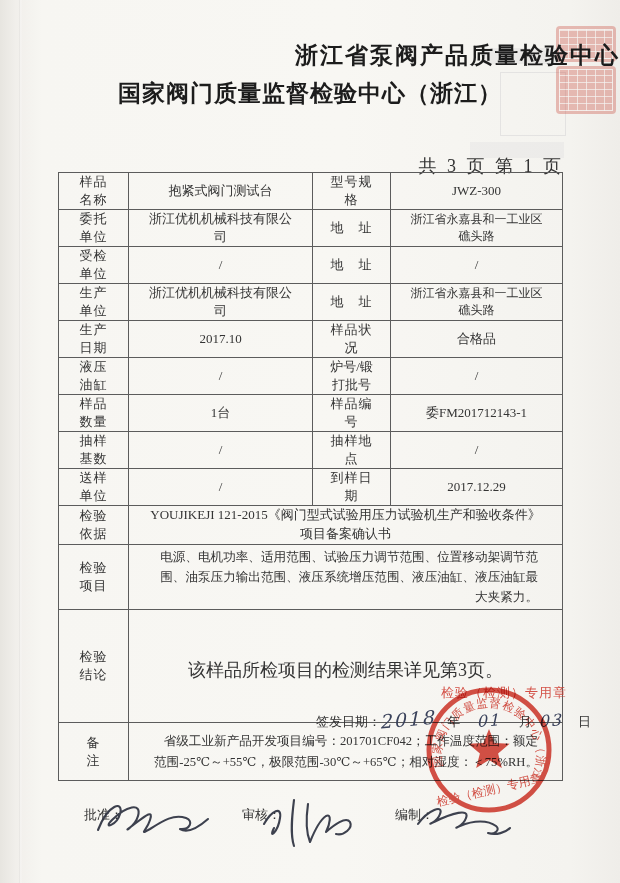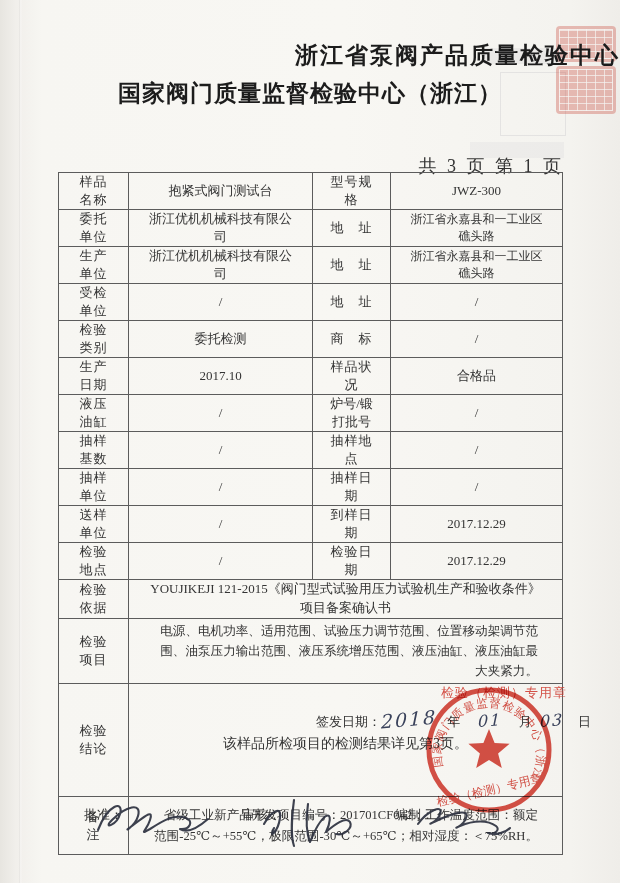--- a/index.html
+++ b/index.html
@@ -24,21 +24,21 @@
   tr.r td{height:30.2px;}
   td.lbl{letter-spacing:1px;}
   td.tight{font-size:11px;letter-spacing:0;padding:0 1px;}
   tr.rb td{height:37px;}
   tr.ri td{height:47px;}
   tr.rc td{height:112px;margin-left:8px;}
   tr.rn td{height:57px;}
   .basis{line-height:1.45;font-size:12.5px;font-family:Liberation Serif, serif;}
   .para{text-align:right;line-height:1.6;font-size:12.6px;padding:2px 7px;}
   td.concl{position:relative;vertical-align:top;text-align:left;}
-  .conclText{padding:8px 8px 0 8px;font-size:14px;}
+  .conclText{padding:8px 8px 0 8px;font-size:18px;}
   .stampCaption{position:absolute;left:441px;top:684px;font-size:13px;color:#cf3b30;
     letter-spacing:1px;opacity:.88;white-space:nowrap;}
   .dateline{position:absolute;left:316px;top:713px;font-size:13px;color:#333;white-space:nowrap;}
   .dateline .gap1{display:inline-block;width:10px;}
   .hw{font-family:"DejaVu Serif",serif;font-style:italic;color:#39415a;font-size:19px;
     display:inline-block;transform:rotate(-5deg) skewX(-6deg);letter-spacing:2px;line-height:0;}
   .stampSvg{position:absolute;left:421px;top:682px;opacity:.88;mix-blend-mode:multiply;}
   .footerRow{position:absolute;top:806px;left:0;width:100%;font-size:13px;color:#333;}
   .sigLabel{position:absolute;white-space:nowrap;margin-left:24px;}
   .sig{position:absolute;}
@@ -85,71 +85,59 @@
       <td class="lbl">型号规格</td>
       <td>JWZ-300</td>
     </tr>
     <tr class="r">
       <td class="lbl">委托单位</td>
       <td>浙江优机机械科技有限公司</td>
       <td class="lbl">地　址</td>
       <td style="font-size:12px">浙江省永嘉县和一工业区礁头路</td>
     </tr>
     <tr class="r">
-      <td class="lbl">生产单位</td>
-      <td>浙江优机机械科技有限公司</td>
-      <td class="lbl">地　址</td>
-      <td style="font-size:12px">浙江省永嘉县和一工业区礁头路</td>
-    </tr>
-    <tr class="r">
       <td class="lbl">受检单位</td>
       <td>/</td>
       <td class="lbl">地　址</td>
       <td>/</td>
     </tr>
     <tr class="r">
-      <td class="lbl">检验类别</td>
-      <td>委托检测</td>
-      <td class="lbl">商　标</td>
-      <td>/</td>
+      <td class="lbl">生产单位</td>
+      <td>浙江优机机械科技有限公司</td>
+      <td class="lbl">地　址</td>
+      <td style="font-size:12px">浙江省永嘉县和一工业区礁头路</td>
     </tr>
     <tr class="r">
       <td class="lbl">生产日期</td>
       <td>2017.10</td>
       <td class="lbl">样品状况</td>
       <td>合格品</td>
     </tr>
     <tr class="r">
       <td class="lbl">液压油缸</td>
       <td>/</td>
       <td class="tight">炉号/锻打批号</td>
       <td>/</td>
     </tr>
     <tr class="r">
+      <td class="lbl">样品数量</td>
+      <td>1台</td>
+      <td class="lbl">样品编号</td>
+      <td>委FM201712143-1</td>
+    </tr>
+    <tr class="r">
       <td class="lbl">抽样基数</td>
       <td>/</td>
       <td class="lbl">抽样地点</td>
       <td>/</td>
     </tr>
     <tr class="r">
-      <td class="lbl">抽样单位</td>
-      <td>/</td>
-      <td class="lbl">抽样日期</td>
-      <td>/</td>
-    </tr>
-    <tr class="r">
       <td class="lbl">送样单位</td>
       <td>/</td>
       <td class="lbl">到样日期</td>
-      <td>2017.12.29</td>
-    </tr>
-    <tr class="r">
-      <td class="lbl">检验地点</td>
-      <td>/</td>
-      <td class="lbl">检验日期</td>
       <td>2017.12.29</td>
     </tr>
     <tr class="rb">
       <td class="lbl">检验依据</td>
       <td colspan="3" class="basis">
         <div>YOUJIKEJI 121-2015《阀门型式试验用压力试验机生产和验收条件》</div>
         <div>项目备案确认书</div>
       </td>
     </tr>
     <tr class="ri">

